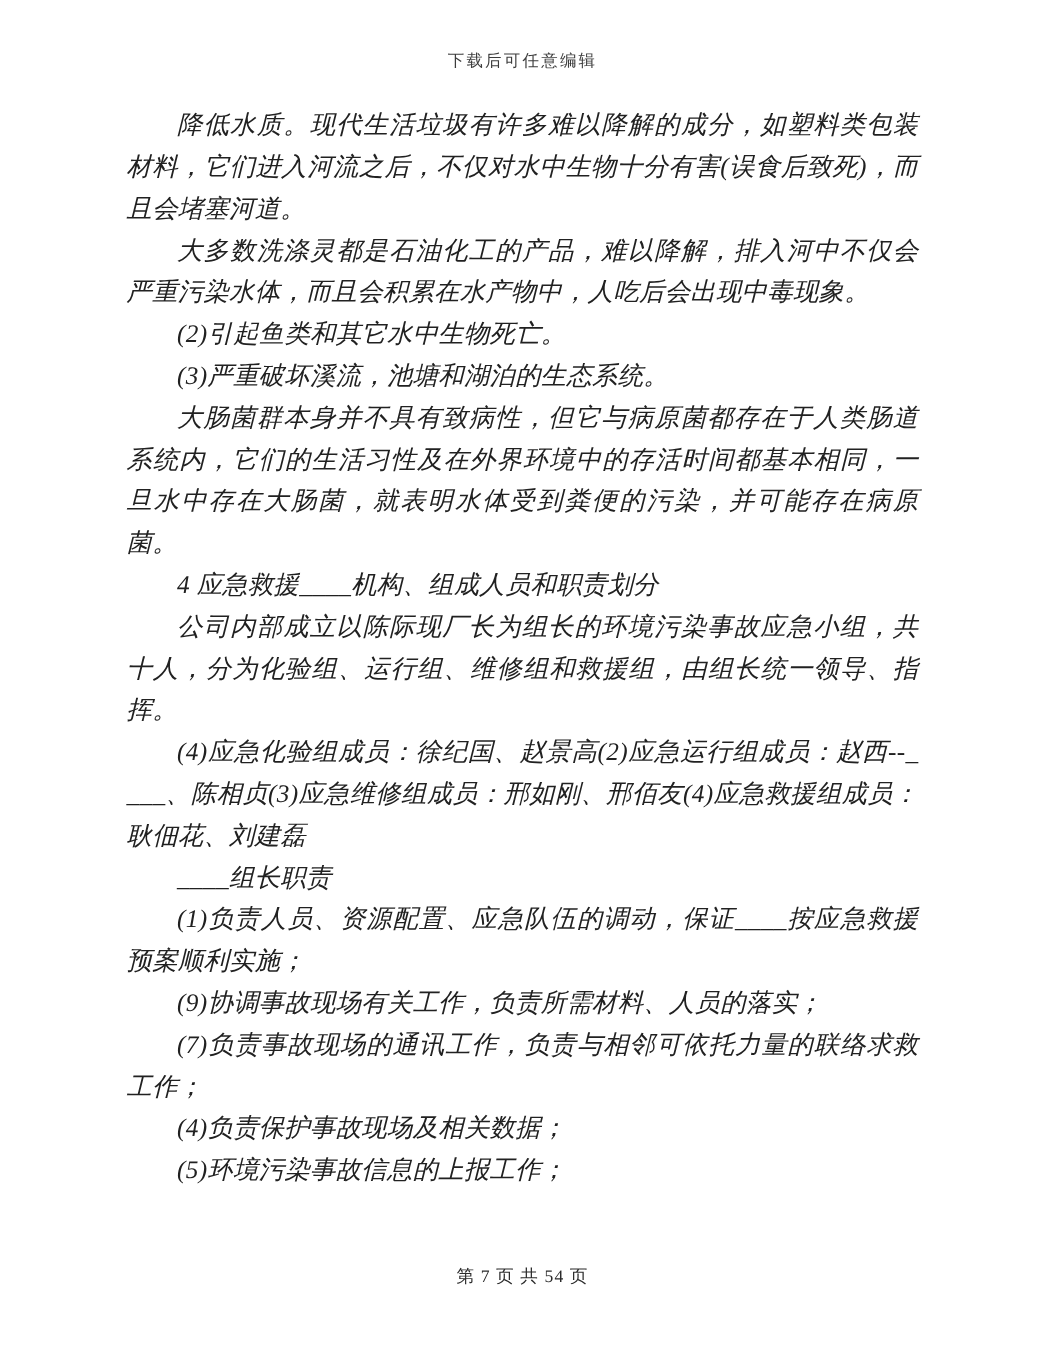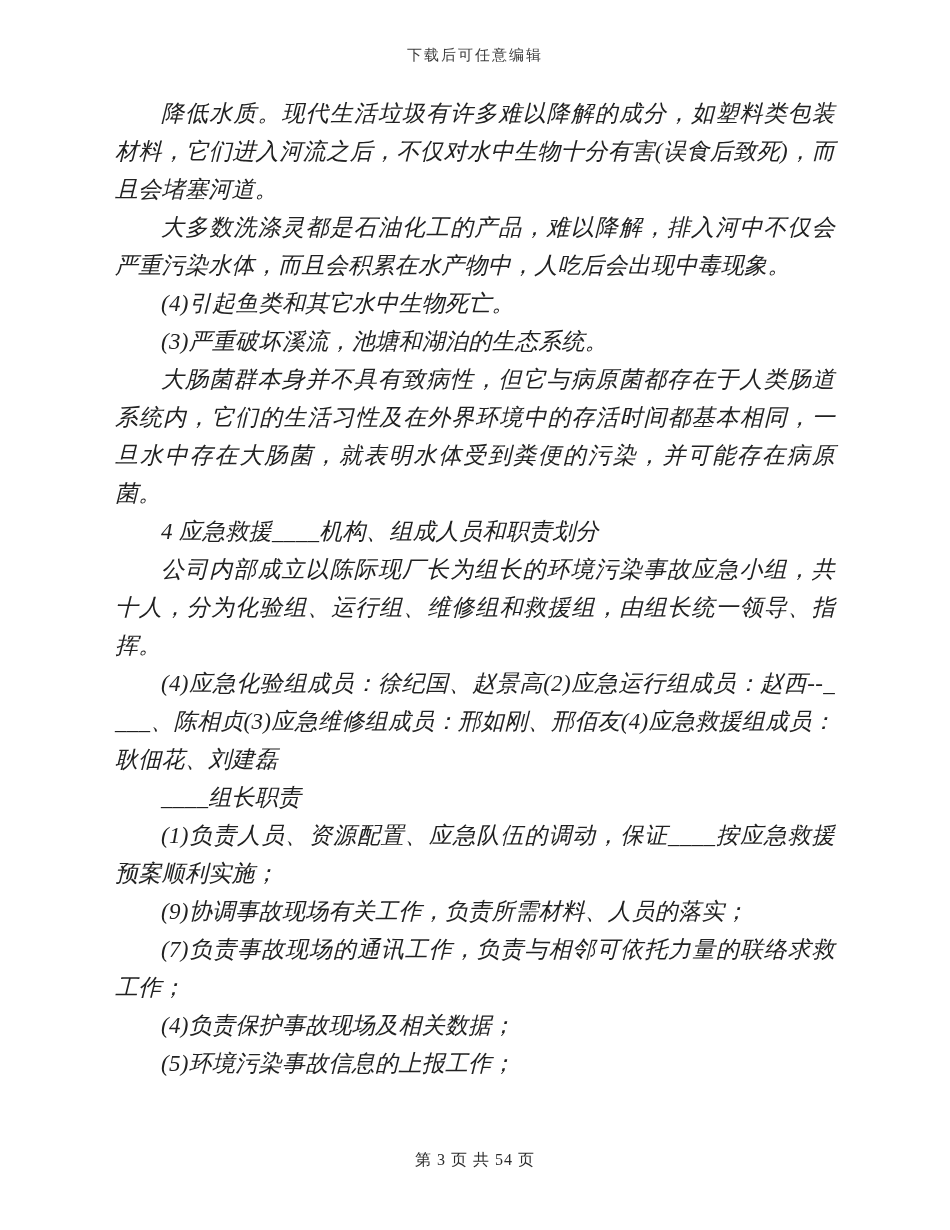--- a/index.html
+++ b/index.html
@@ -53,29 +53,29 @@
 </head>
 <body>
 
 <div class="page">
 
   <div class="page-header">下载后可任意编辑</div>
 
   <div class="content">
     <p class="para">降低水质。现代生活垃圾有许多难以降解的成分，如塑料类包装材料，它们进入河流之后，不仅对水中生物十分有害(误食后致死)，而且会堵塞河道。</p>
     <p class="para">大多数洗涤灵都是石油化工的产品，难以降解，排入河中不仅会严重污染水体，而且会积累在水产物中，人吃后会出现中毒现象。</p>
-    <p class="para">(4)引起鱼类和其它水中生物死亡。</p>
+    <p class="para">(2)引起鱼类和其它水中生物死亡。</p>
     <p class="para">(3)严重破坏溪流，池塘和湖泊的生态系统。</p>
     <p class="para">大肠菌群本身并不具有致病性，但它与病原菌都存在于人类肠道系统内，它们的生活习性及在外界环境中的存活时间都基本相同，一旦水中存在大肠菌，就表明水体受到粪便的污染，并可能存在病原菌。</p>
     <p class="para">4 应急救援____机构、组成人员和职责划分</p>
     <p class="para">公司内部成立以陈际现厂长为组长的环境污染事故应急小组，共十人，分为化验组、运行组、维修组和救援组，由组长统一领导、指挥。</p>
     <p class="para">(4)应急化验组成员：徐纪国、赵景高(2)应急运行组成员：赵西--____、陈相贞(3)应急维修组成员：邢如刚、邢佰友(4)应急救援组成员：耿佃花、刘建磊</p>
     <p class="para">____组长职责</p>
     <p class="para">(1)负责人员、资源配置、应急队伍的调动，保证____按应急救援预案顺利实施；</p>
     <p class="para">(9)协调事故现场有关工作，负责所需材料、人员的落实；</p>
     <p class="para">(7)负责事故现场的通讯工作，负责与相邻可依托力量的联络求救工作；</p>
     <p class="para">(4)负责保护事故现场及相关数据；</p>
     <p class="para">(5)环境污染事故信息的上报工作；</p>
   </div>
 
-  <div class="page-footer">第 3 页 共 54 页</div>
+  <div class="page-footer">第 7 页 共 54 页</div>
 
 </div>
 
 </body></html>

